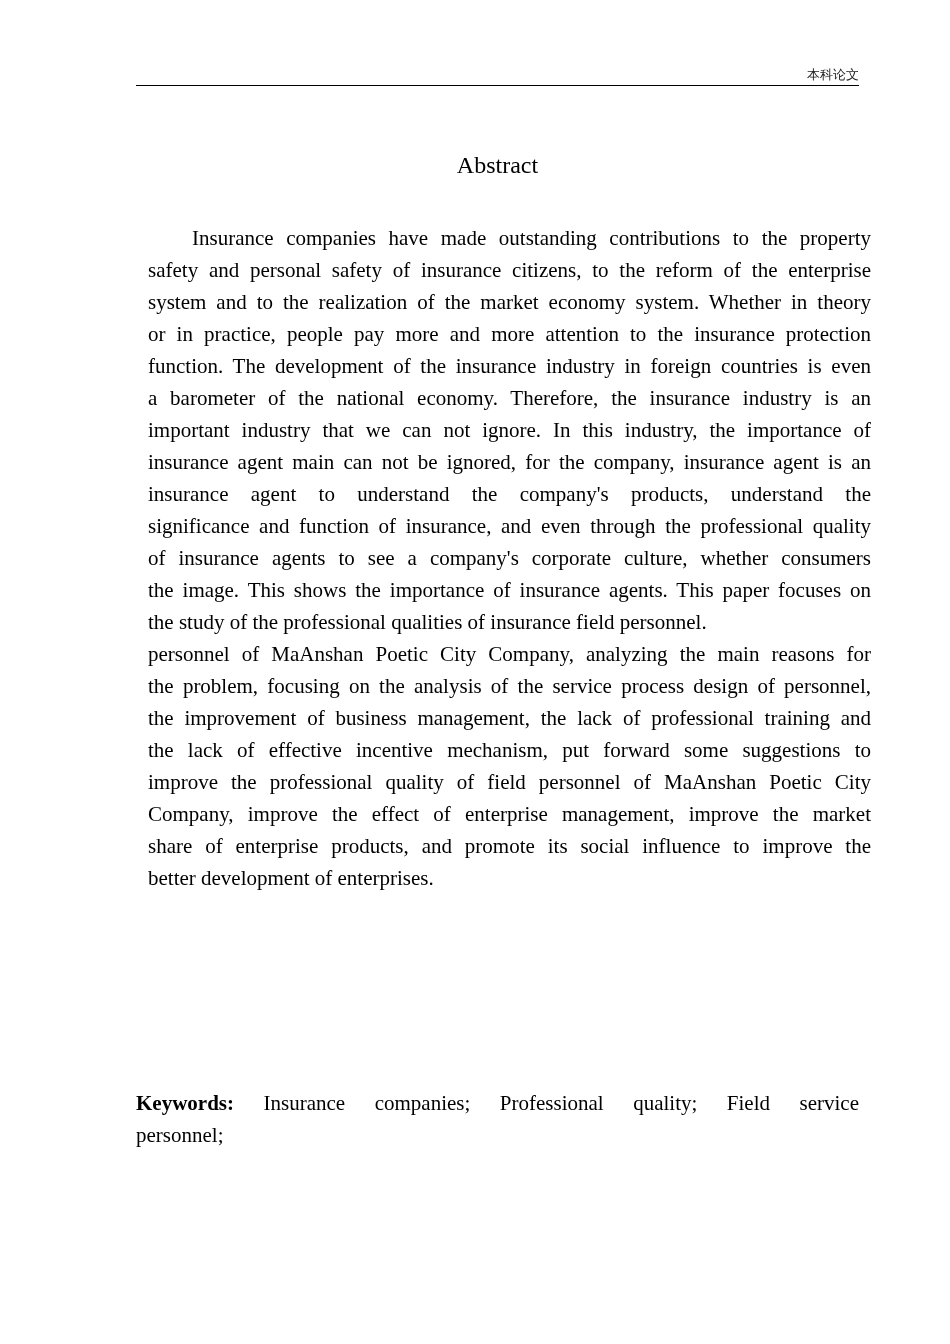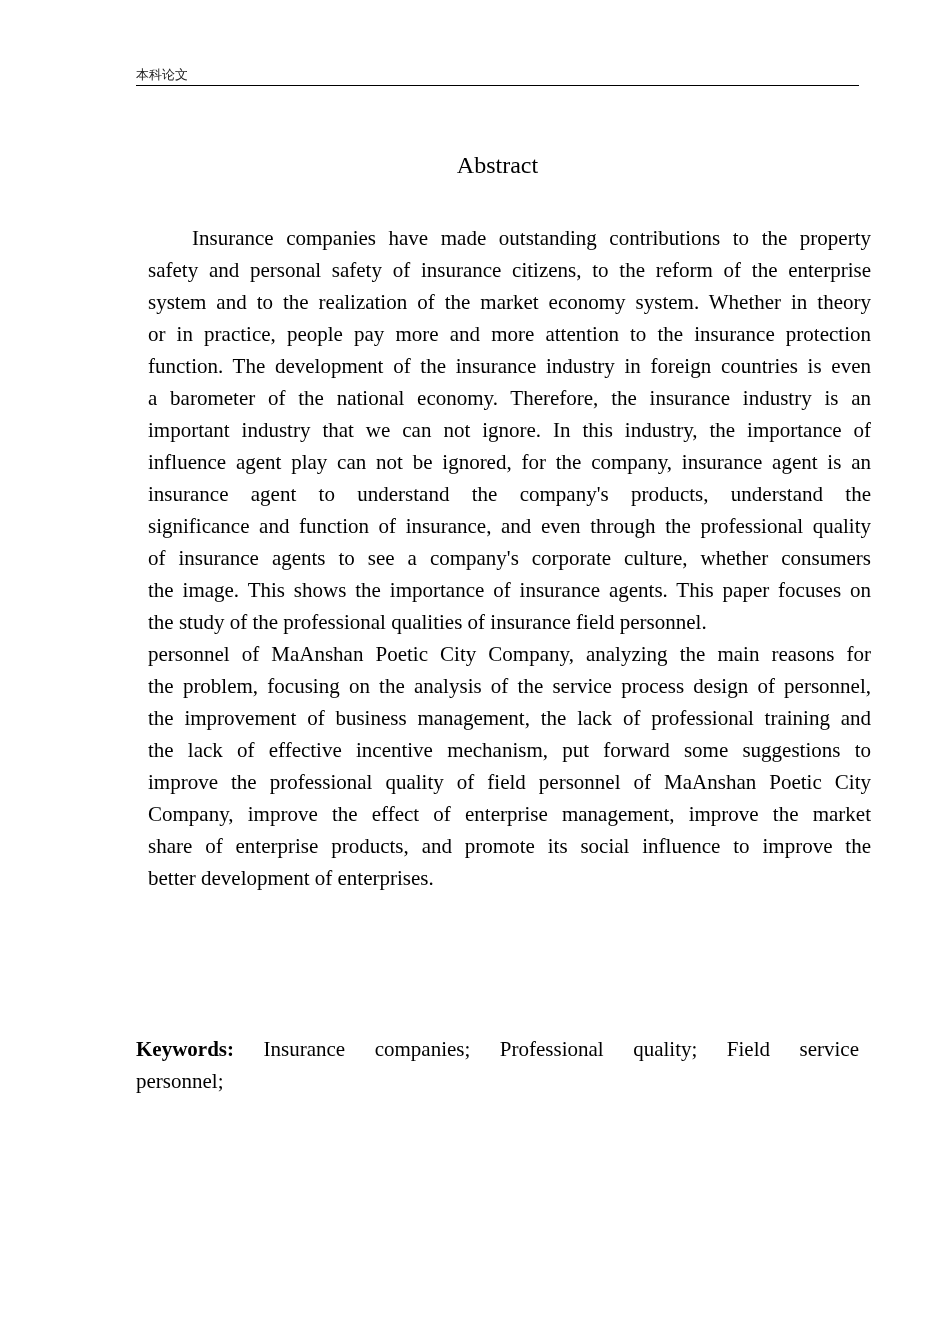--- a/index.html
+++ b/index.html
@@ -1,26 +1,26 @@
 <!DOCTYPE html>
 <html><head>
 <meta charset="utf-8">
 <style>
   html, body { margin: 0; padding: 0; background: #ffffff; }
   body { width: 950px; height: 1344px; position: relative; overflow: hidden; font-family: "Liberation Serif", serif; color: #000; }
   .page { position: absolute; left: 0; top: 0; width: 950px; height: 1344px; background: #fff; }
-  .header-text { position: absolute; left: 136px; width: 723px; top: 67px; text-align: left; font-size: 13px; line-height: 16px; color: #222; font-family: "DejaVu Sans", sans-serif; }
+  .header-text { position: absolute; left: 136px; width: 723px; top: 67px; text-align: right; font-size: 13px; line-height: 16px; color: #222; font-family: "DejaVu Sans", sans-serif; }
   .header-rule { position: absolute; left: 136px; width: 723px; top: 85px; height: 0; border-top: 1.6px solid #000; }
   .title { position: absolute; left: 136px; width: 723px; top: 150px; text-align: center; font-size: 24px; line-height: 30px; }
   .body { position: absolute; left: 148px; width: 723px; top: 222px; font-size: 21px; }
   .line { display: block; height: 32px; line-height: 32px; text-align: justify; text-align-last: justify; white-space: nowrap; overflow: visible; }
   .line.j { white-space: normal; }
   .line.last { text-align-last: left; }
   .line.indent { padding-left: 44px; }
-  .keywords { position: absolute; left: 136px; width: 723px; top: 1033px; font-size: 21px; }
+  .keywords { position: absolute; left: 136px; width: 723px; top: 1087px; font-size: 21px; }
   .kw-line { display: block; height: 32px; line-height: 32px; text-align: justify; text-align-last: justify; }
   .kw-line.last { text-align-last: left; }
   .kw-label { font-weight: bold; }
 </style>
 </head>
 <body>
 
 <div class="page">
   <div class="header-text">本科论文</div>
   <div class="header-rule"></div>
@@ -29,21 +29,21 @@
 
   <div class="body">
     <div>
       <span class="line j indent">Insurance companies have made outstanding contributions to the property</span>
       <span class="line j">safety and personal safety of insurance citizens, to the reform of the enterprise</span>
       <span class="line j">system and to the realization of the market economy system. Whether in theory</span>
       <span class="line j">or in practice, people pay more and more attention to the insurance protection</span>
       <span class="line j">function. The development of the insurance industry in foreign countries is even</span>
       <span class="line j">a barometer of the national economy. Therefore, the insurance industry is an</span>
       <span class="line j">important industry that we can not ignore. In this industry, the importance of</span>
-      <span class="line j">influence agent play can not be ignored, for the company, insurance agent is an</span>
+      <span class="line j">insurance agent main can not be ignored, for the company, insurance agent is an</span>
       <span class="line j">insurance agent to understand the company's products, understand the</span>
       <span class="line j">significance and function of insurance, and even through the professional quality</span>
       <span class="line j">of insurance agents to see a company's corporate culture, whether consumers</span>
       <span class="line j">the image. This shows the importance of insurance agents. This paper focuses on</span>
       <span class="line last">the study of the professional qualities of insurance field personnel.</span>
     </div>
     <div>
       <span class="line j">personnel of MaAnshan Poetic City Company, analyzing the main reasons for</span>
       <span class="line j">the problem, focusing on the analysis of the service process design of personnel,</span>
       <span class="line j">the improvement of business management, the lack of professional training and</span>

